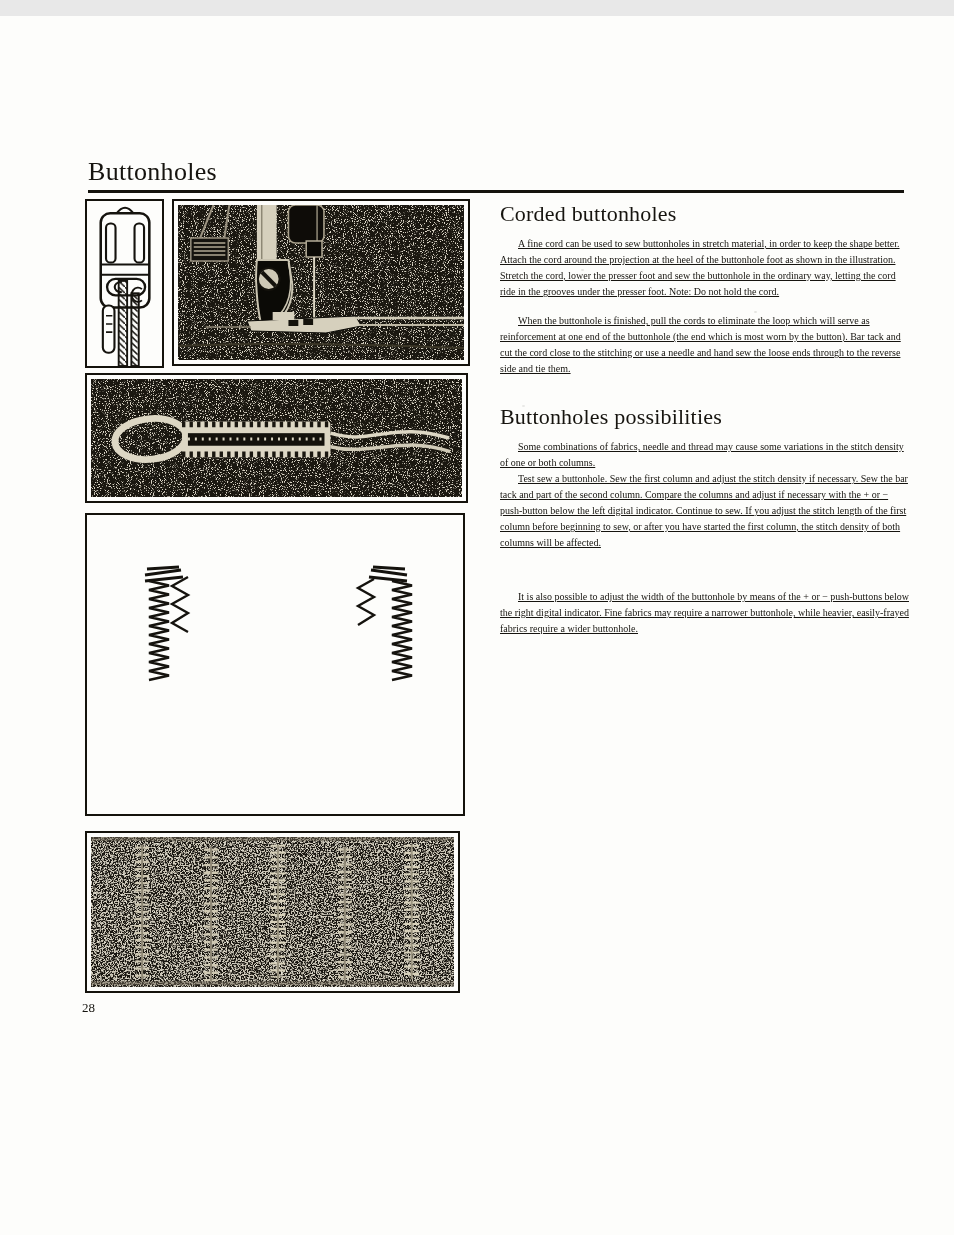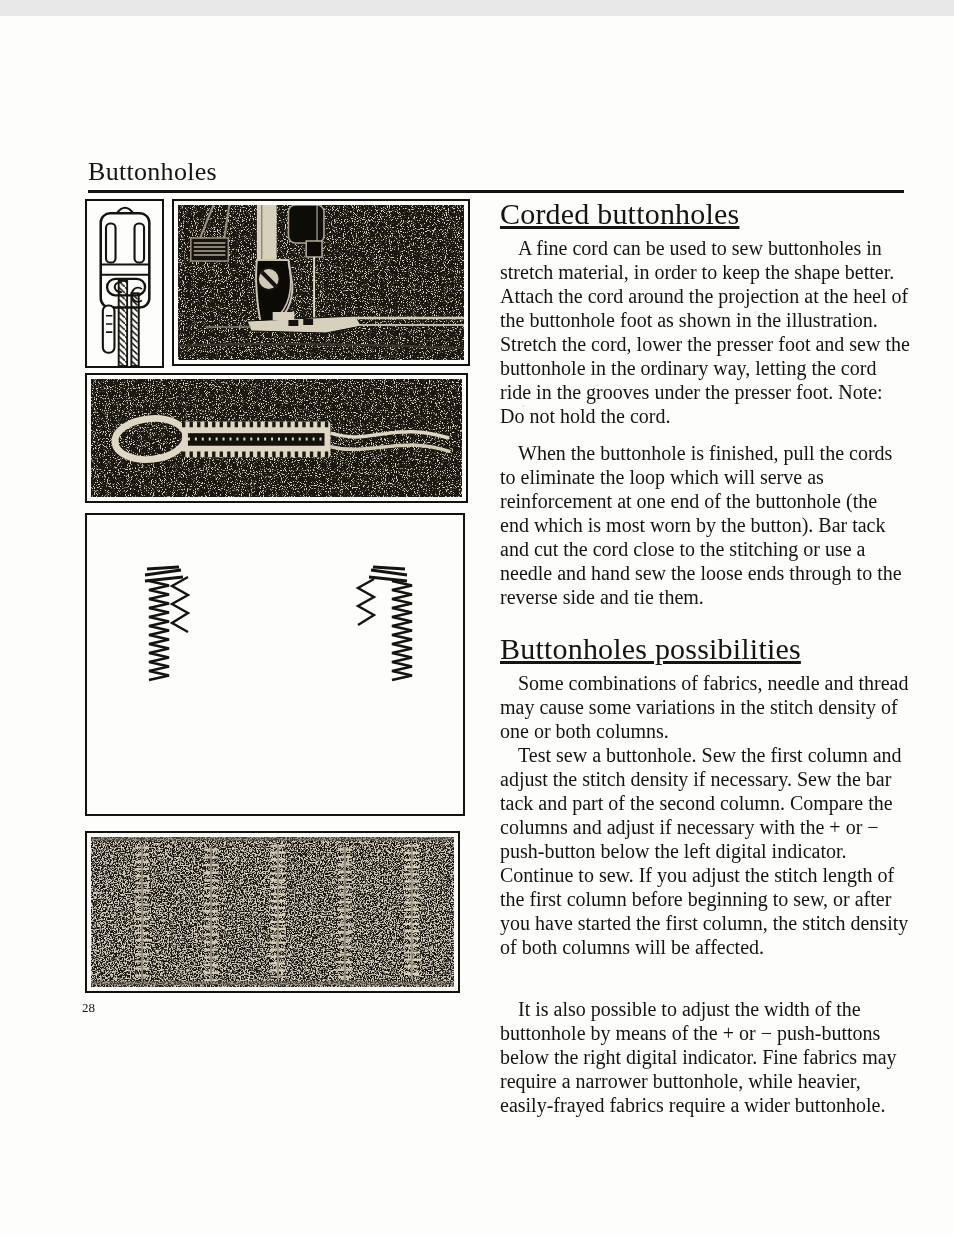--- a/index.html
+++ b/index.html
@@ -39,29 +39,29 @@
     position:absolute;left:82px;top:984px;
     font-size:13px;
   }
 
   
   .text-col{
     position:absolute;left:500px;top:183px;width:410px;
   }
   .text-col h2{
     margin:0 0 7px 0;
-    font-size:30px;font-weight:400;letter-spacing:.2px;
+    font-size:22px;font-weight:400;letter-spacing:.2px;
     line-height:30px;
-    text-decoration:underline;
   }
   .text-col h2.second{margin-top:25px;}
   .text-col p{
     margin:0;
-    font-size:20px;line-height:24px;
+    font-size:10px;line-height:16px;
     text-indent:18px;
+    text-decoration:underline;
   }
   .text-col p.spaced{margin-top:13px;}
   .text-col p.gap-top{margin-top:38px;}
 </style>
 </head>
 <body>
 
 <svg width="0" height="0" style="position:absolute" aria-hidden="true">
   <defs>
     <filter id="spk" x="0%" y="0%" width="100%" height="100%">

